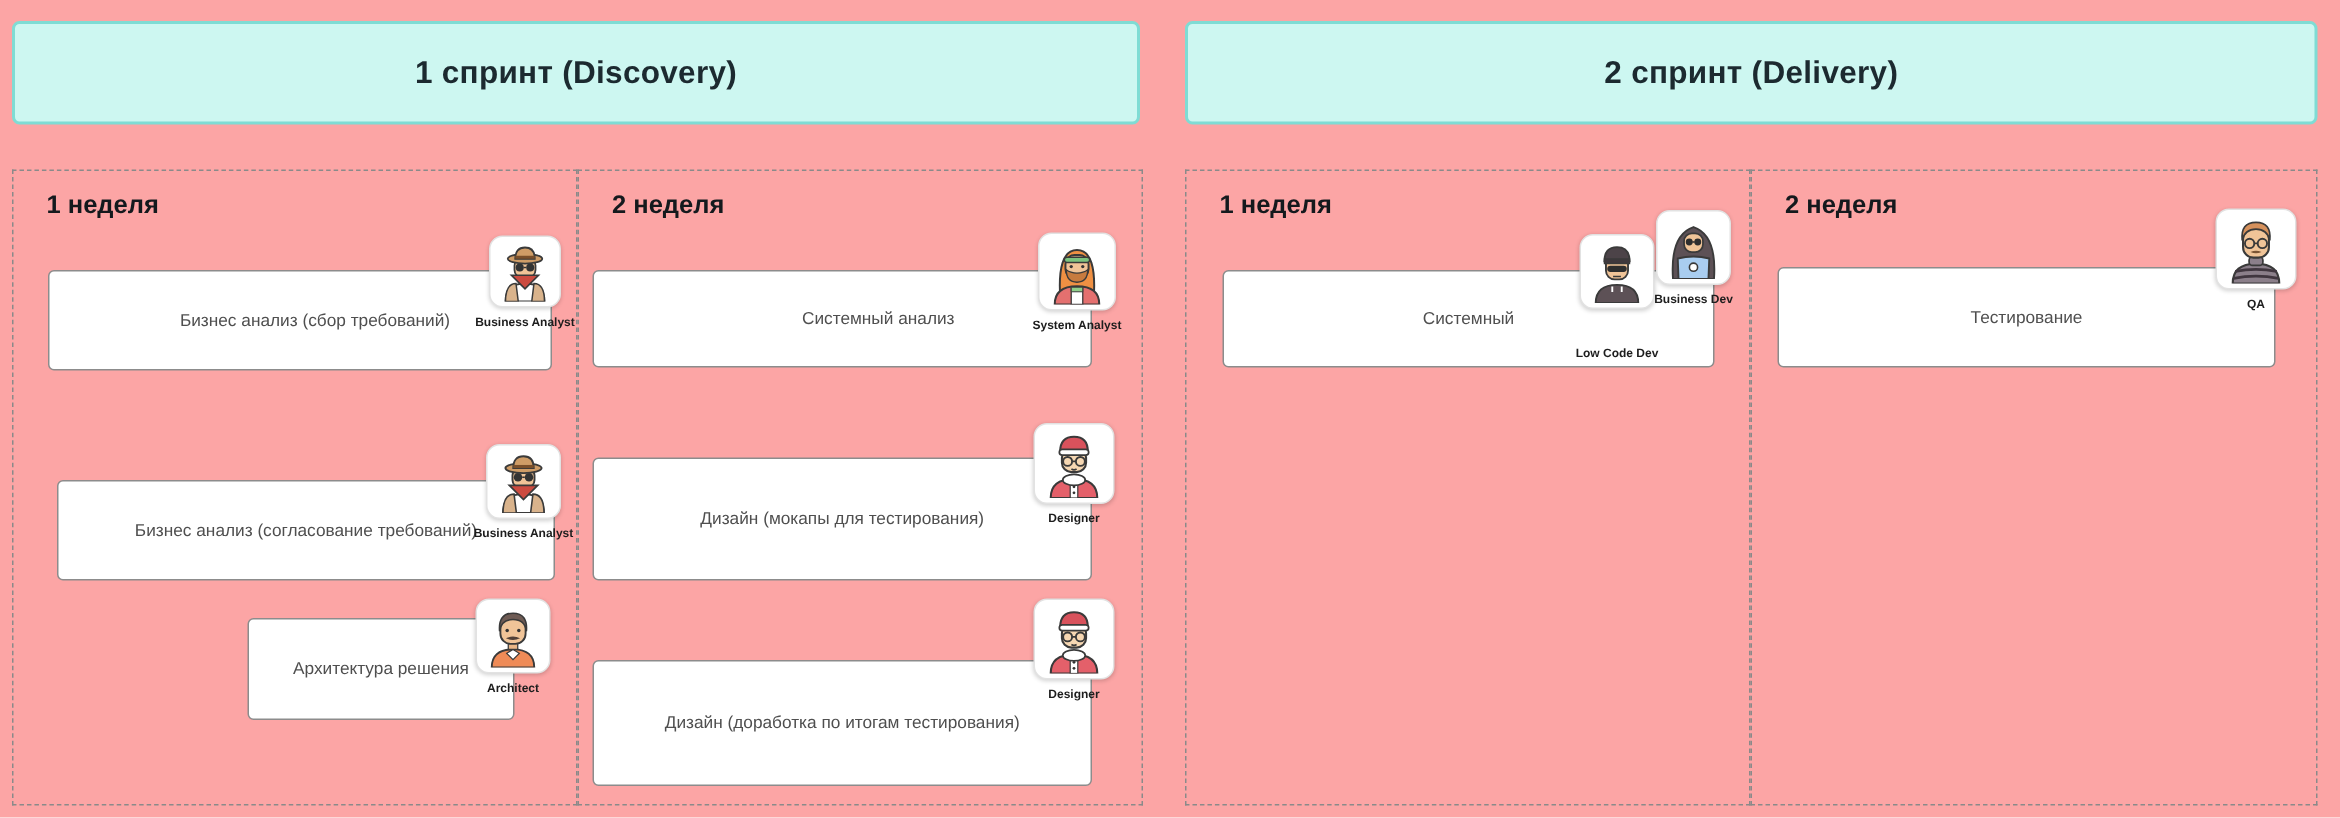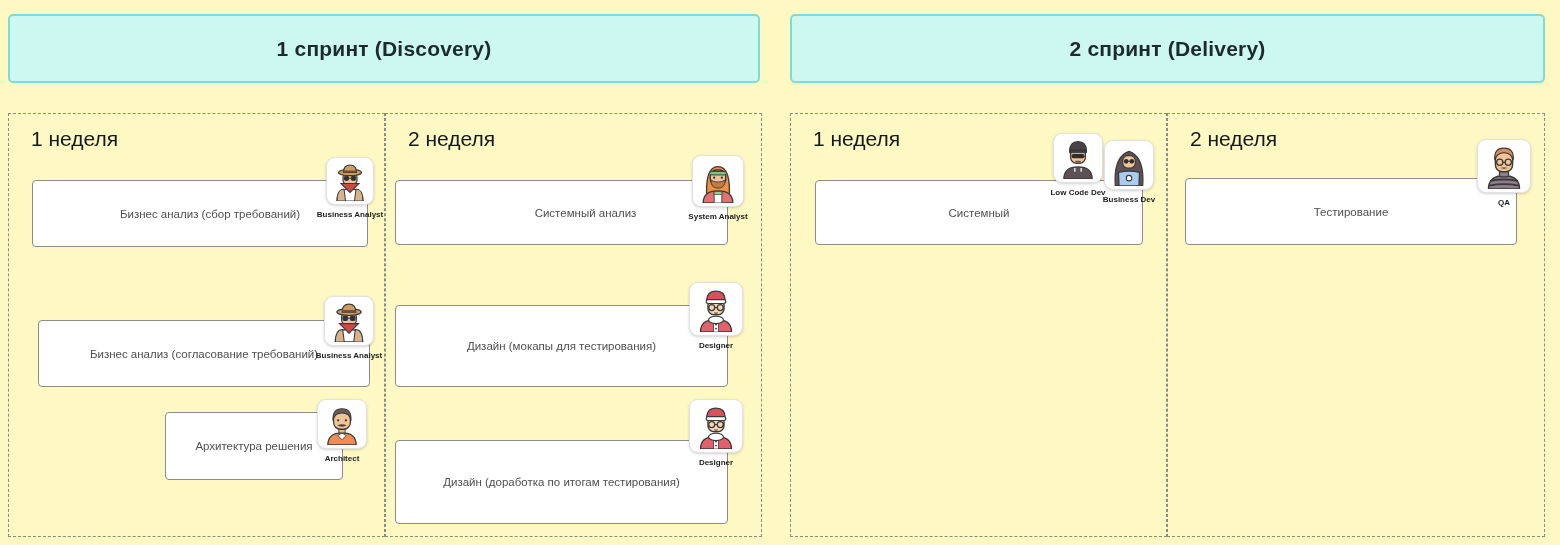--- a/index.html
+++ b/index.html
@@ -1,24 +1,24 @@
 <!DOCTYPE html>
 <html><head>
 <meta charset="utf-8">
 <style>
   html,body{margin:0;padding:0;background:#ffffff;}
   body{font-family:"Liberation Sans",sans-serif;}
-  .canvas{position:relative;width:1560px;height:545px;background:#fef9c3;overflow:hidden;}
+  .canvas{position:relative;width:1560px;height:545px;background:#fca5a5;overflow:hidden;}
 
   .banner{position:absolute;height:69px;background:#cdf7f1;border:2px solid #7fdcd4;border-radius:5px;
           display:flex;align-items:center;justify-content:center;box-sizing:border-box;}
   .banner-title{font-size:21px;font-weight:bold;color:#1c2a30;letter-spacing:.2px;}
 
   .week-panel{position:absolute;border:1.5px dashed #8a8a8a;box-sizing:border-box;background:transparent;}
-  .week-label{position:absolute;left:22px;top:13px;font-size:21px;font-weight:normal;color:#14191d;}
+  .week-label{position:absolute;left:22px;top:13px;font-size:17px;font-weight:bold;color:#14191d;}
 
   .task{position:absolute;border:1.5px solid #8c8c8c;border-radius:4px;background:#ffffff;
         display:flex;align-items:center;justify-content:center;box-sizing:border-box;}
   .task-label{font-size:11.5px;color:#4f4f4f;text-align:center;padding:0 8px;}
 
   .avatar-group{position:absolute;width:80px;display:flex;flex-direction:column;align-items:center;}
   .avatar-card{background:#ffffff;border:1px solid #e2e2e2;border-radius:9px;
                box-shadow:0 1px 3px rgba(0,0,0,.18);display:flex;align-items:center;justify-content:center;}
   .avatar-card svg{display:block;}
   .avatar-label{margin-top:5px;font-size:8px;font-weight:bold;color:#1d1d1d;text-align:center;white-space:nowrap;}
@@ -182,21 +182,21 @@
         <rect x="11.5" y="11.8" width="17" height="3.4" rx="1.7" fill="#ffffff" stroke="#3a3a3a" stroke-width="1"></rect>
         <circle cx="16.3" cy="18.8" r="2.6" fill="none" stroke="#3a3a3a" stroke-width="1.1"></circle>
         <circle cx="23.7" cy="18.8" r="2.6" fill="none" stroke="#3a3a3a" stroke-width="1.1"></circle>
         <path d="M18.9 18.8 h2.2" stroke="#3a3a3a" stroke-width="1"></path>
         <path d="M18.5 23.2 Q20 24.2 21.5 23.2" stroke="#3a3a3a" stroke-width="0.9" fill="none"></path>
       </svg>
     </div>
     <div class="avatar-label">Designer</div>
   </div>
 
-  <div class="avatar-group" style="left:1038px;top:133px;">
+  <div class="avatar-group" style="left:1038px;top:156px;gap:20px;">
     <div class="avatar-card sz48">
       <svg viewBox="0 0 40 40">
         <path d="M6.5 40 Q6.5 28.5 20 28.5 Q33.5 28.5 33.5 40 Z" fill="#5d5156" stroke="#3a3a3a" stroke-width="1.2"></path>
         <path d="M17 29.5 v3.5 M23 29.5 v3.5" stroke="#ffffff" stroke-width="1.2"></path>
         <rect x="13" y="9" width="14" height="16" rx="5.5" fill="#f0c498" stroke="#3a3a3a" stroke-width="1.2"></rect>
         <path d="M12 13.5 Q12 4.5 20 4.5 Q28 4.5 28 13.5 Z" fill="#4c4348" stroke="#3a3a3a" stroke-width="1.2"></path>
         <rect x="12" y="12" width="16" height="3" fill="#3f383c" stroke="#3a3a3a" stroke-width="0.8"></rect>
         <rect x="13.8" y="16.3" width="12.4" height="4" rx="2" fill="#2e2e2e"></rect>
         <path d="M17.5 23.2 h5" stroke="#3a3a3a" stroke-width="1"></path>
       </svg>

